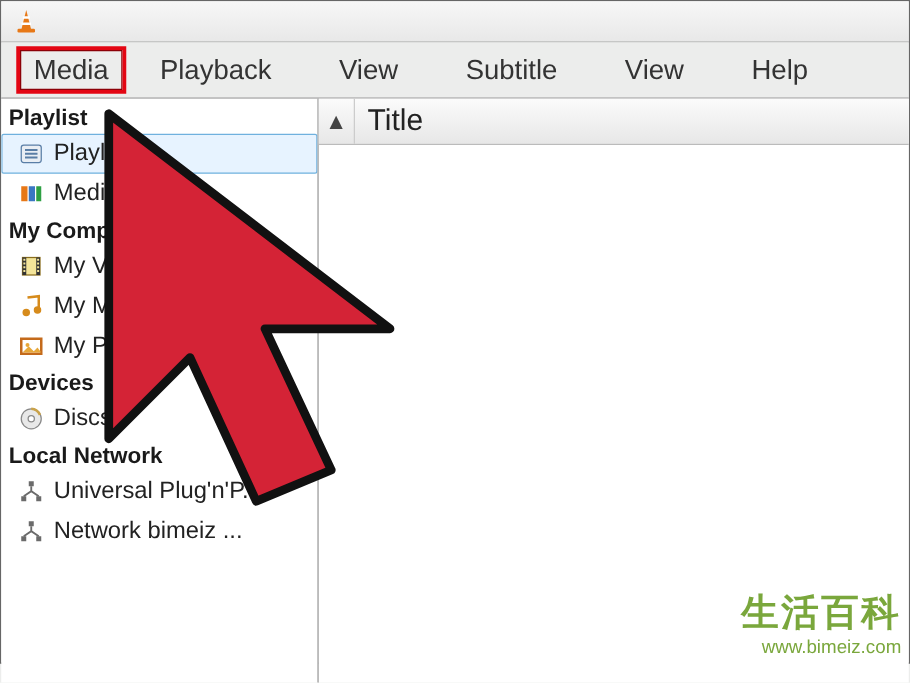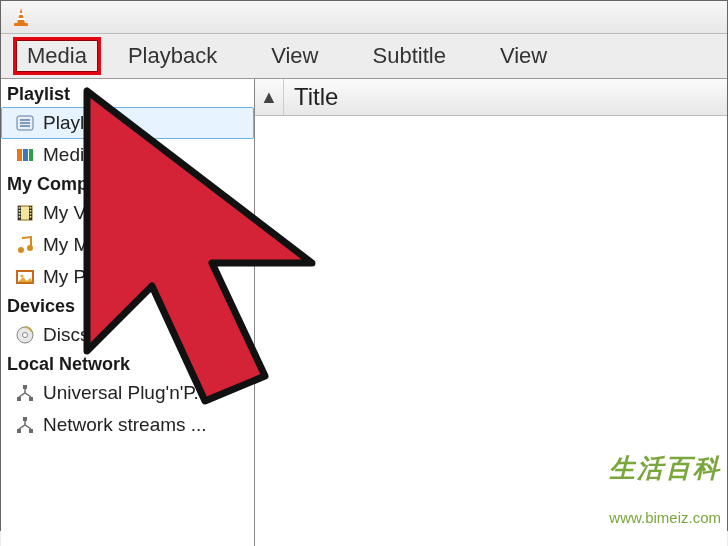--- a/index.html
+++ b/index.html
@@ -120,32 +120,30 @@
   .watermark {
     position: absolute;
     right: 6px;
     bottom: 4px;
     text-align: right;
     line-height: 1.15;
     pointer-events: none;
   }
   .wm1 {
     font-family: "KaiTi","STKaiti","SimSun",serif;
-    font-size: 26px;
+    font-size: 30px;
     color: #7aa73c;
     font-weight: bold;
     text-shadow: 1px 1px 0 #fff;
     letter-spacing: 2px;
-    font-style: italic;
   }
   .wm2 {
     font-size: 15px;
     color: #7aa73c;
     font-family: Arial, sans-serif;
-    margin-top: 25px;
   }
   
   .bigcursor {
     position: absolute;
     left: 76px;
     top: 80px;
     width: 320px;
     height: 340px;
     pointer-events: none;
   }
@@ -165,20 +163,21 @@
       </svg>
     </span>
   </div>
 
   <div class="menubar">
     <span class="menu-item highlight">Media</span>
     <span class="menu-item">Playback</span>
     <span class="menu-item">View</span>
     <span class="menu-item">Subtitle</span>
     <span class="menu-item">View</span>
+    <span class="menu-item">Help</span>
   </div>
 
   <div class="body">
 
     <div class="sidebar">
 
       <div class="group-header">Playlist</div>
       <div class="tree-item selected">
         <span class="icon">
           <svg viewBox="0 0 20 20" width="20" height="20">
@@ -267,21 +266,21 @@
       </div>
       <div class="tree-item">
         <span class="icon">
           <svg viewBox="0 0 20 20" width="20" height="20">
             <rect x="8" y="2" width="4" height="4" fill="#6b6b6b"></rect>
             <rect x="2" y="14" width="4" height="4" fill="#6b6b6b"></rect>
             <rect x="14" y="14" width="4" height="4" fill="#6b6b6b"></rect>
             <path d="M10 6 L10 10 M4 14 L10 10 L16 14" stroke="#6b6b6b" stroke-width="1.5" fill="none"></path>
           </svg>
         </span>
-        <span>Network streams ...</span>
+        <span>Network bimeiz ...</span>
       </div>
 
 
     </div>
 
     <div class="content">
       <div class="col-header">
         <span class="col-sort">▲</span>
         <span class="col-title">Title</span>
       </div>

